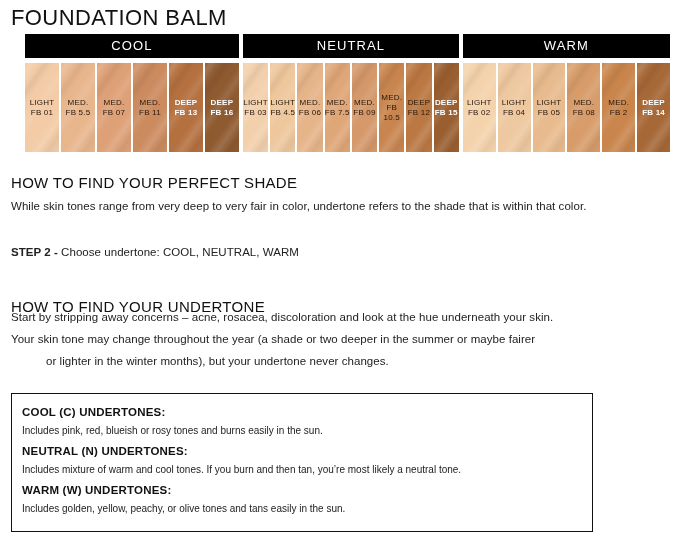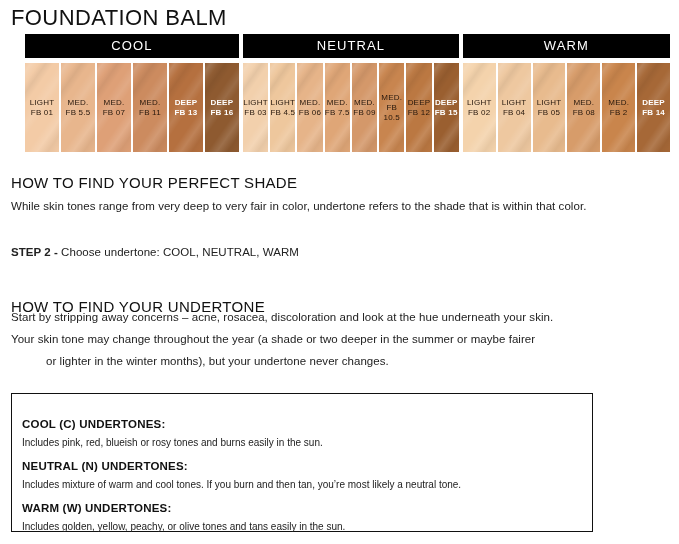--- a/index.html
+++ b/index.html
@@ -148,21 +148,21 @@
     height: 139px;
     border: 1.5px solid #111111;
     box-sizing: border-box;
     padding: 12px 0 0 10px;
   }
   .undertone-term {
     font-size: 11.5px;
     font-weight: 700;
     letter-spacing: 0.2px;
     color: #111111;
-    margin: 12px 0 7px 0;
+    margin: 0 0 7px 0;
   }
   .undertone-desc {
     font-size: 10px;
     color: #222222;
     margin: 0 0 9px 0;
   }
   .undertone-entry:last-child .undertone-desc { margin-bottom: 12px; }
 </style>
 </head>
 <body>

